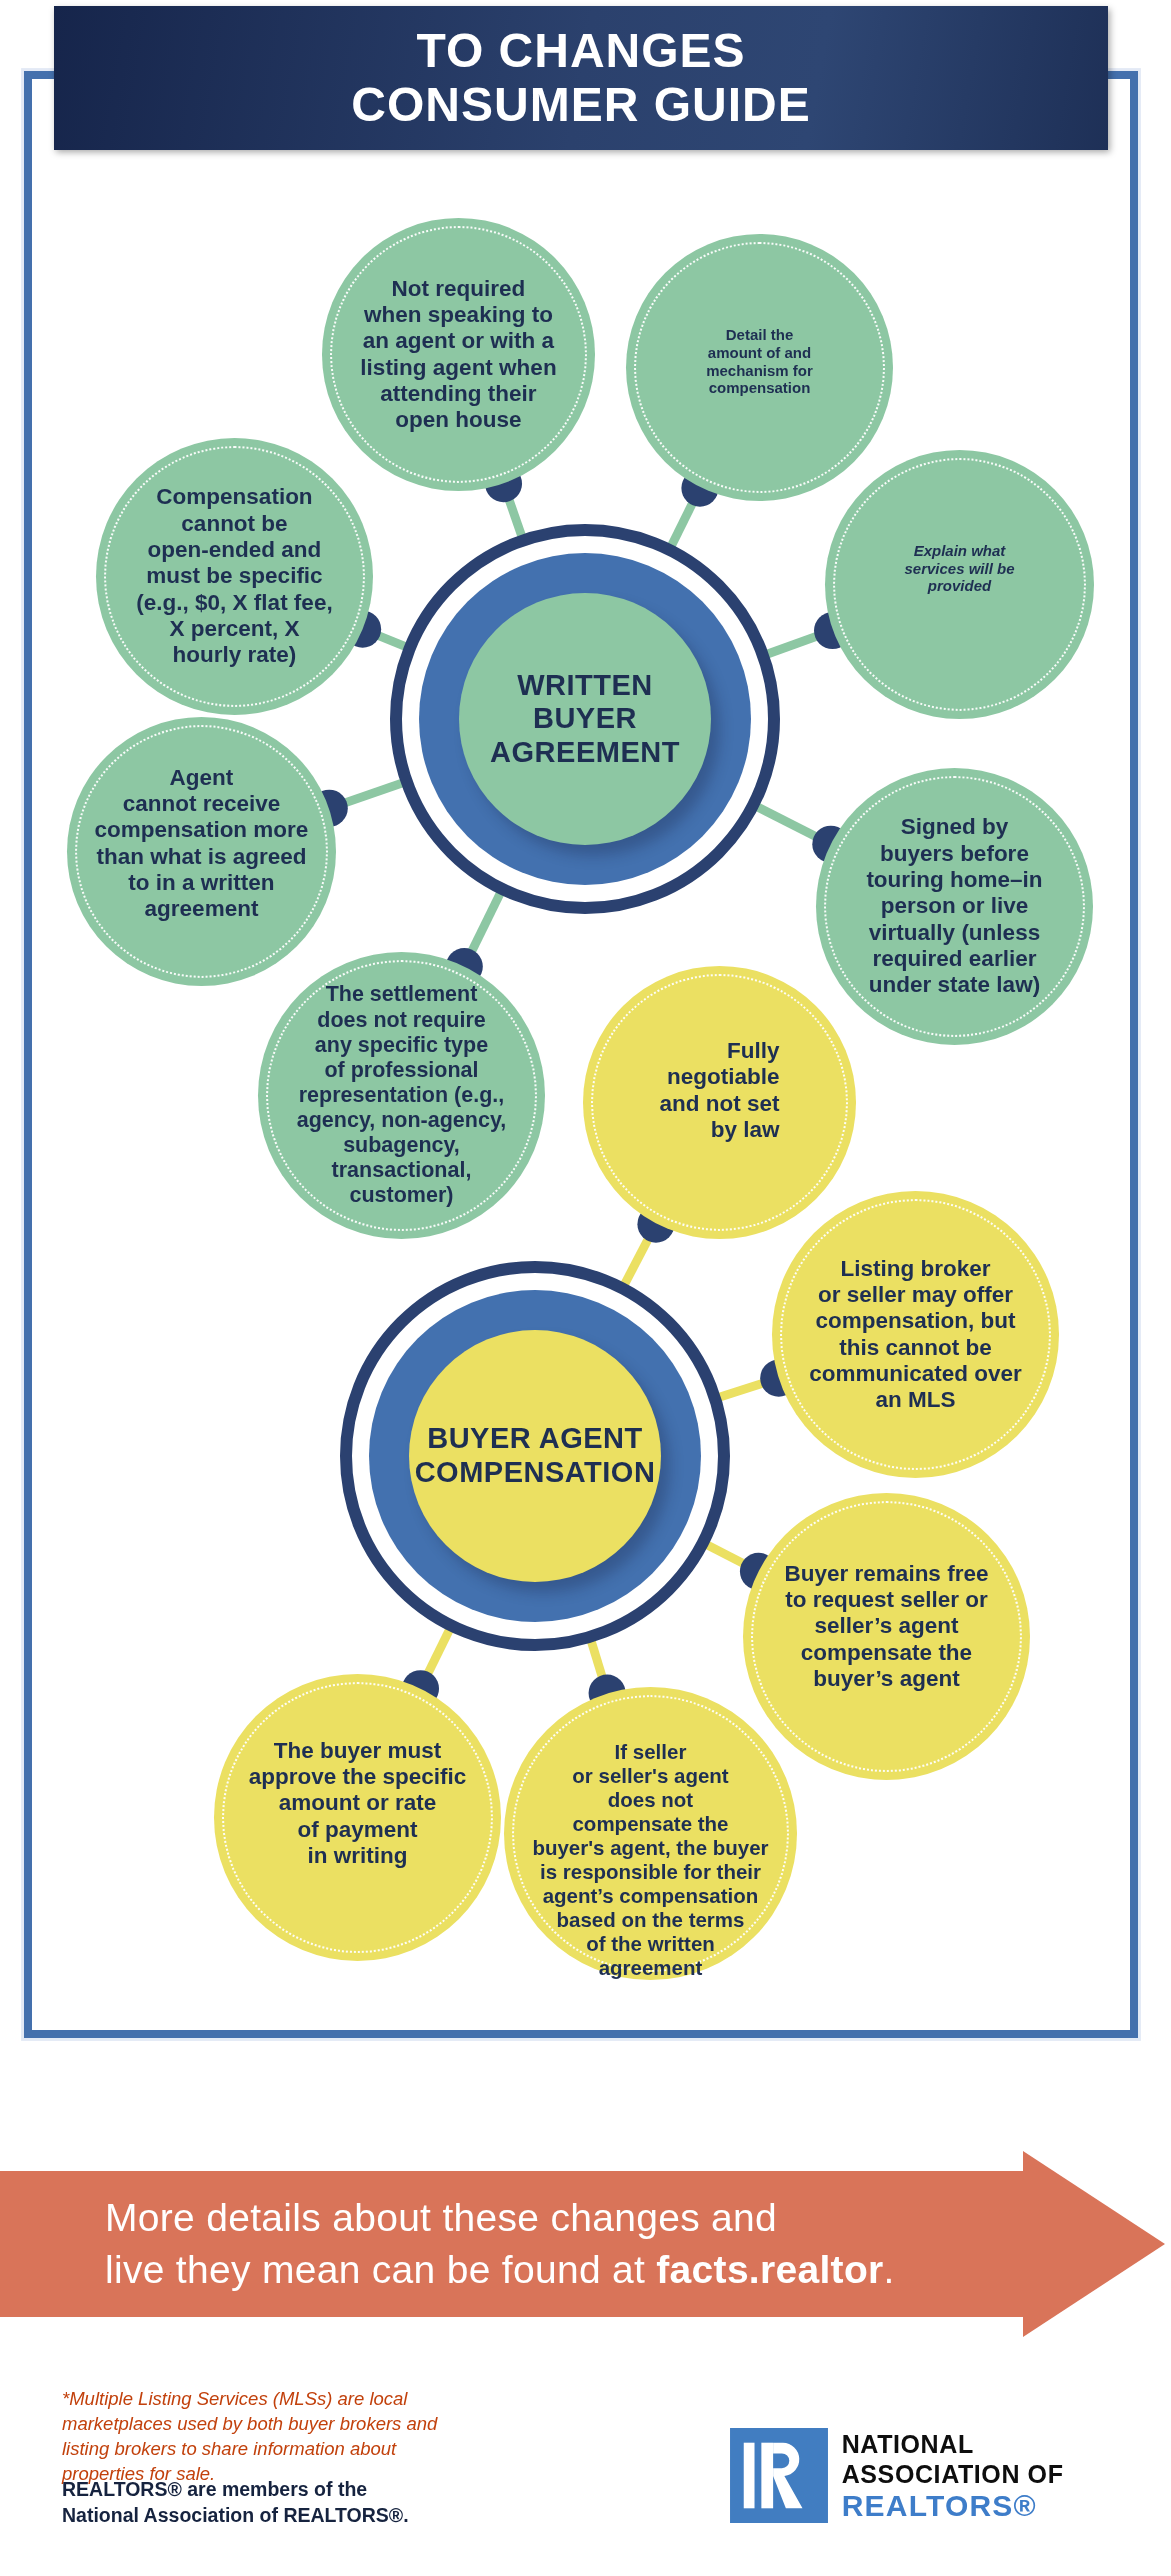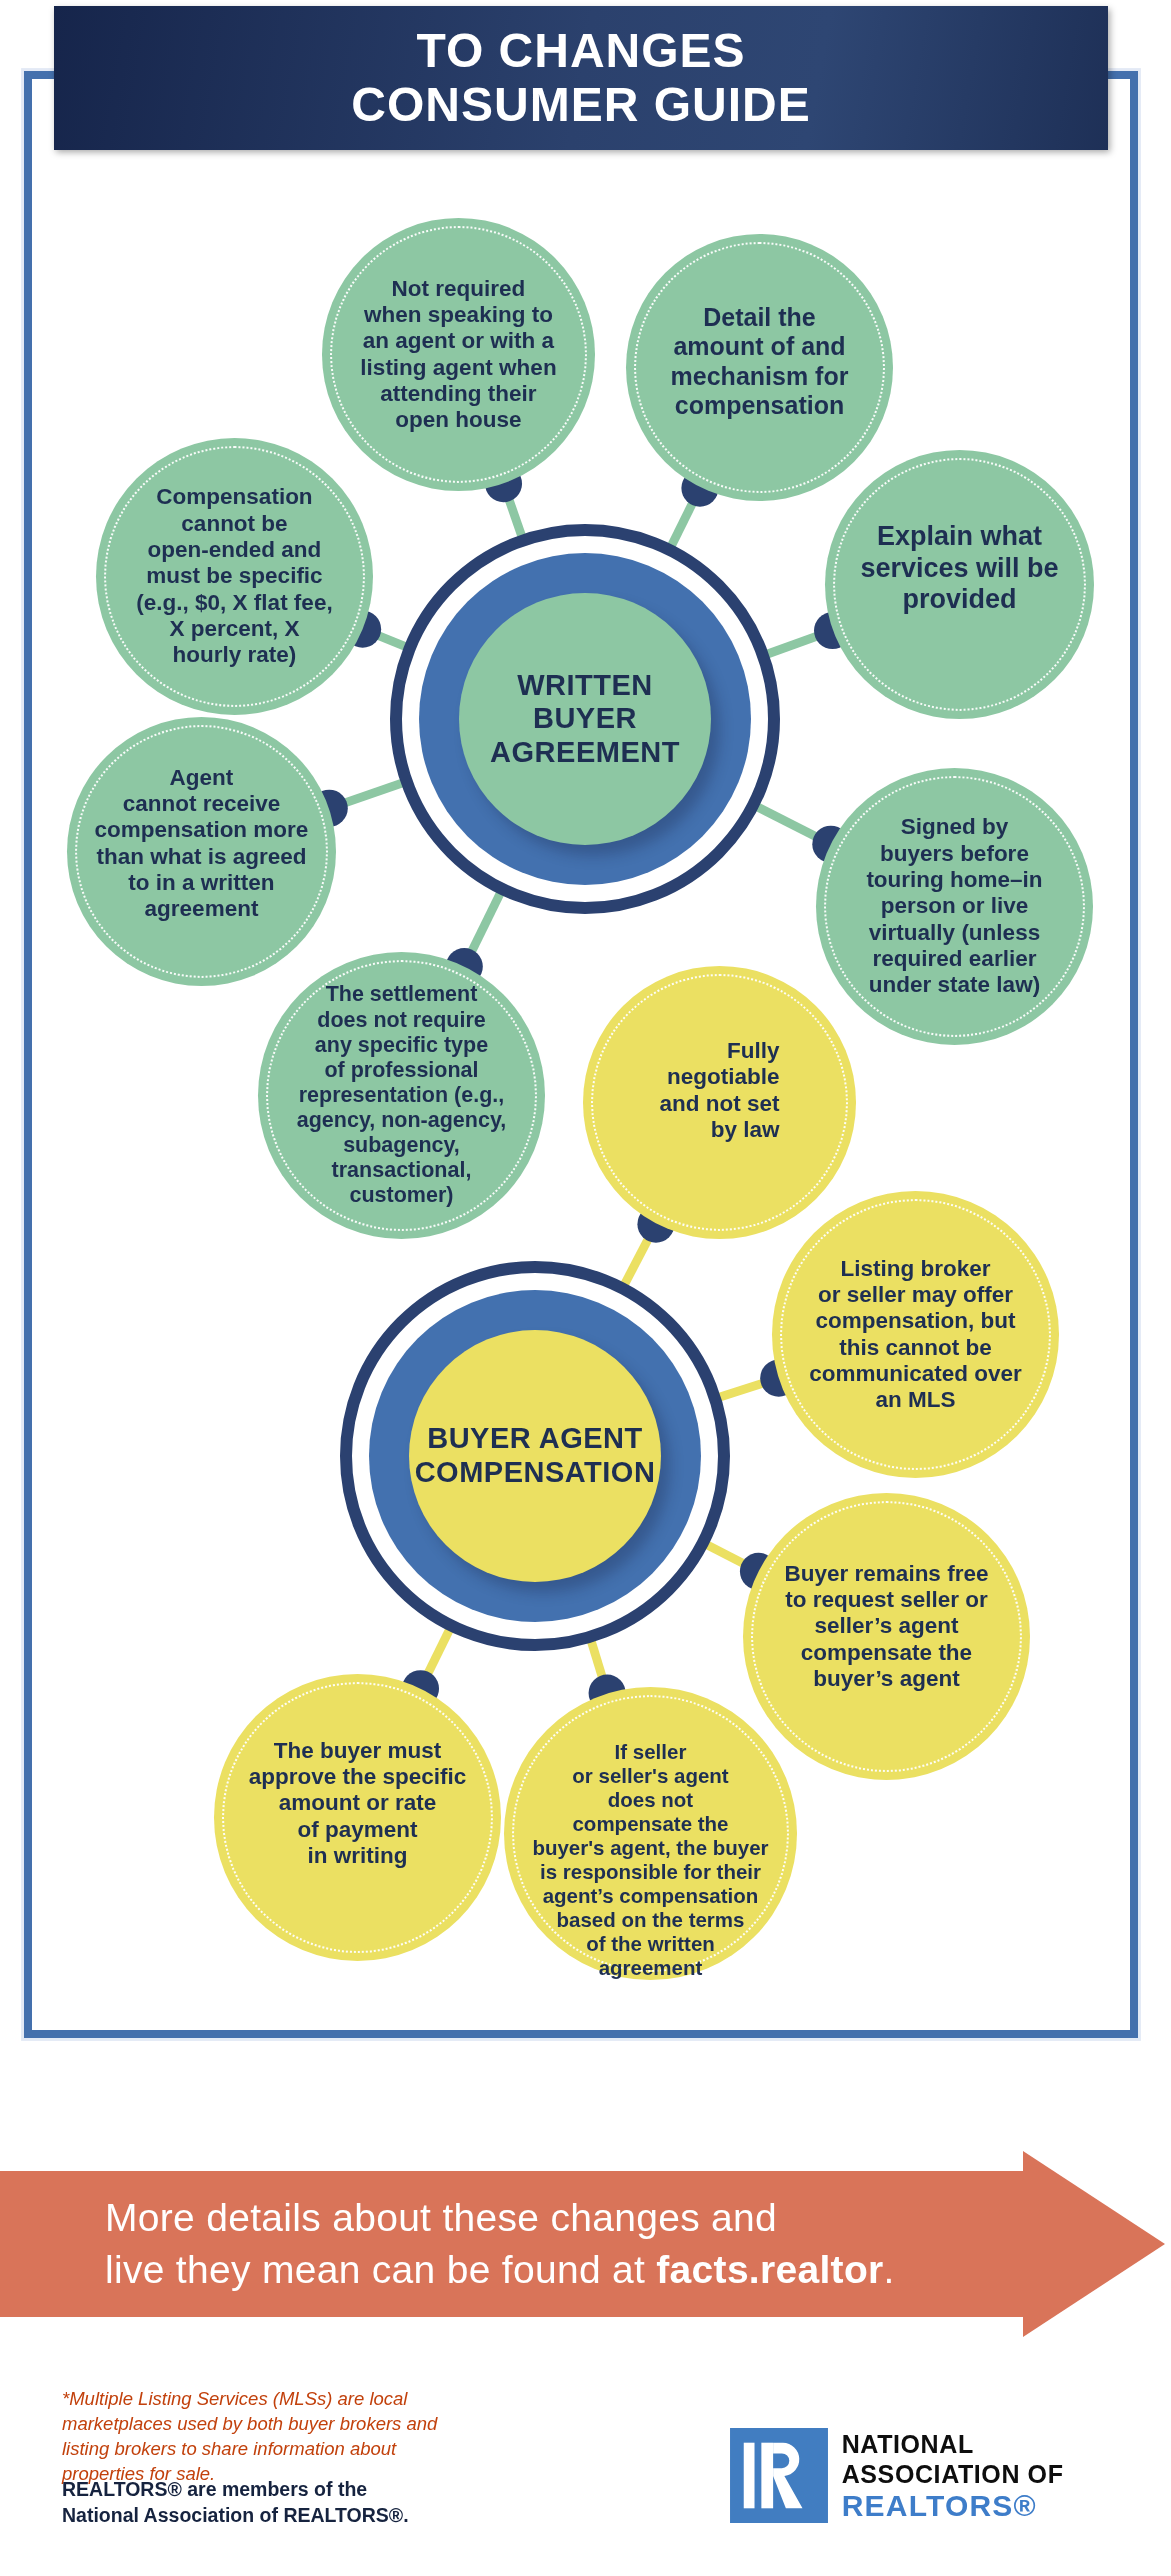--- a/index.html
+++ b/index.html
@@ -136,27 +136,27 @@
   <div id="bubble-layer">
       <div class="bubble bubble-green" style="left: 322px; top: 218px; width: 273px; height: 273px;">
         <div class="txt" style="font-size: 22.5px;">Not required
 when speaking to
 an agent or with a
 listing agent when
 attending their
 open house</div>
       </div>
       <div class="bubble bubble-green" style="left: 626px; top: 234px; width: 267px; height: 267px;">
-        <div class="txt" style="font-size: 25px; transform: translateY(-5.9px);">Detail the
+        <div class="txt" style="font-size: 15px; transform: translateY(-5.9px);">Detail the
 amount of and
 mechanism for
 compensation</div>
       </div>
       <div class="bubble bubble-green" style="left: 825px; top: 450px; width: 269px; height: 269px;">
-        <div class="txt" style="font-size: 27px; transform: translateY(-15.6px);">Explain what
+        <div class="txt" style="font-size: 15px; transform: translateY(-15.6px); font-style: italic;">Explain what
 services will be
 provided</div>
       </div>
       <div class="bubble bubble-green" style="left: 96px; top: 438px; width: 277px; height: 277px;">
         <div class="txt" style="font-size: 22.5px;">Compensation
 cannot be
 open-ended and
 must be specific
 (e.g., $0, X flat fee,
 X percent, X

